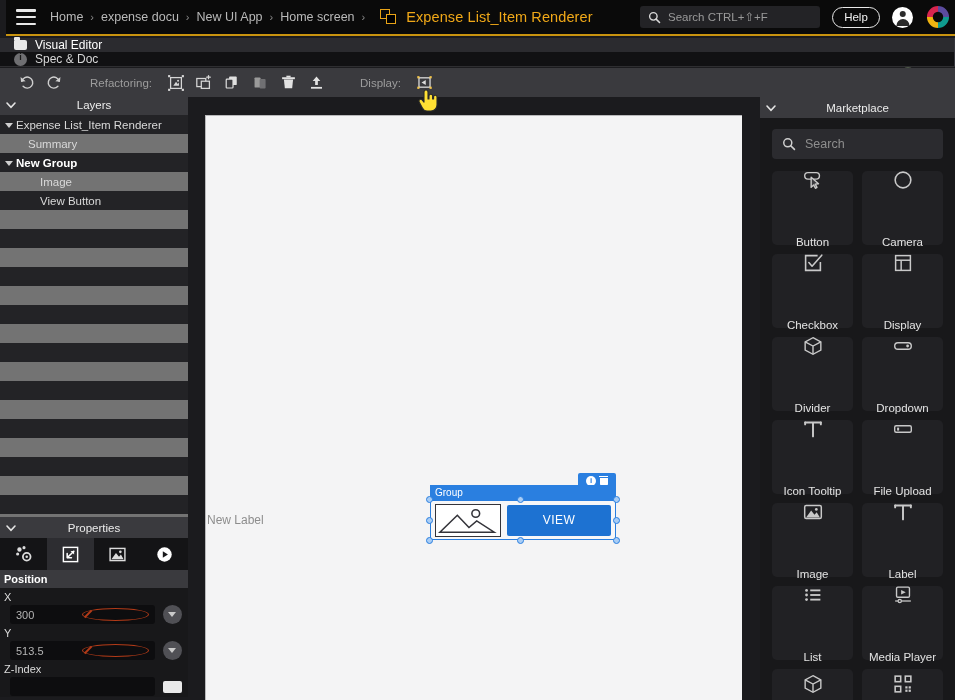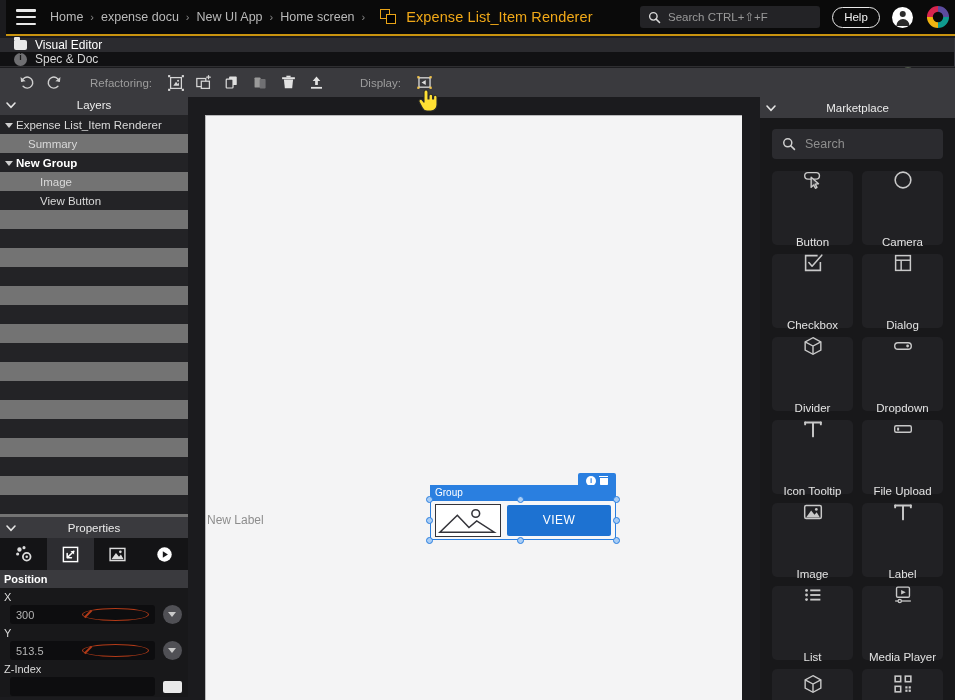--- a/index.html
+++ b/index.html
@@ -497,21 +497,21 @@
           <span class="lbl">Checkbox</span>
         </div>
         <div class="mpcard">
           <span class="mpicon">
             <svg width="24" height="24" viewBox="0 0 26 26">
               <rect x="5" y="5" width="16" height="16" fill="none" stroke="#c9c9c9" stroke-width="1.6"></rect>
               <line x1="5" y1="10" x2="21" y2="10" stroke="#c9c9c9" stroke-width="1.6"></line>
               <line x1="11" y1="10" x2="11" y2="21" stroke="#c9c9c9" stroke-width="1.6"></line>
             </svg>
           </span>
-          <span class="lbl">Dialog</span>
+          <span class="lbl">Display</span>
         </div>
         <div class="mpcard">
           <span class="mpicon">
             <svg width="24" height="24" viewBox="0 0 26 26">
               <path d="M13 4 L21.5 8.5 L21.5 17.5 L13 22 L4.5 17.5 L4.5 8.5 Z" fill="none" stroke="#c9c9c9" stroke-width="1.5"></path>
               <path d="M4.5 8.5 L13 13 L21.5 8.5 M13 13 L13 22" fill="none" stroke="#c9c9c9" stroke-width="1.5"></path>
             </svg>
           </span>
           <span class="lbl">Divider</span>
         </div>

